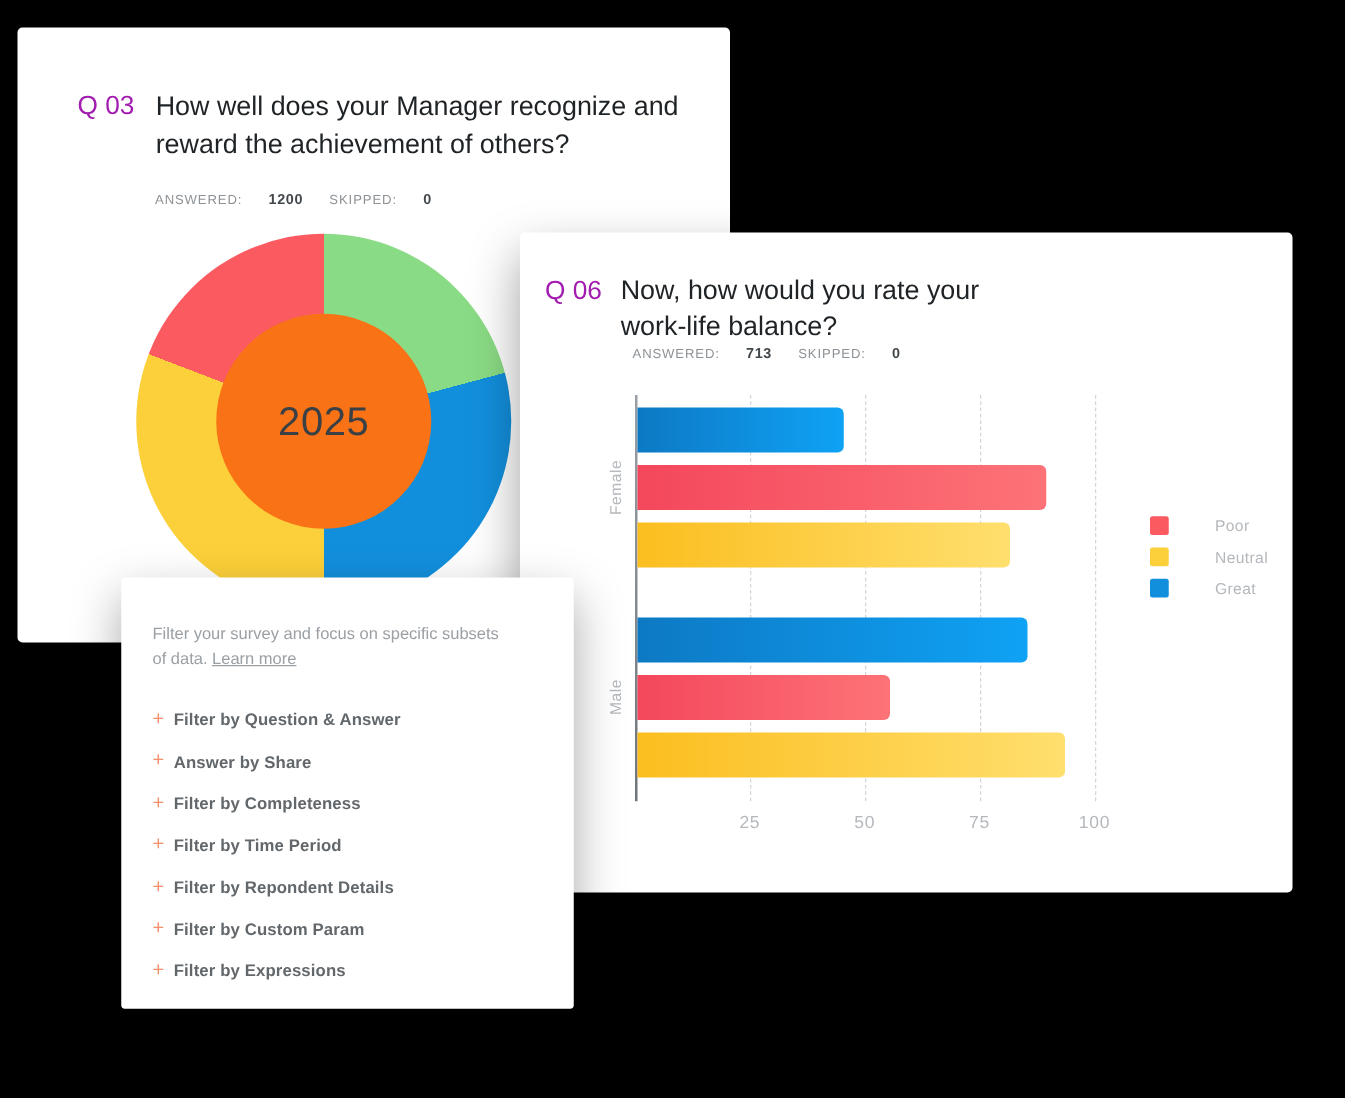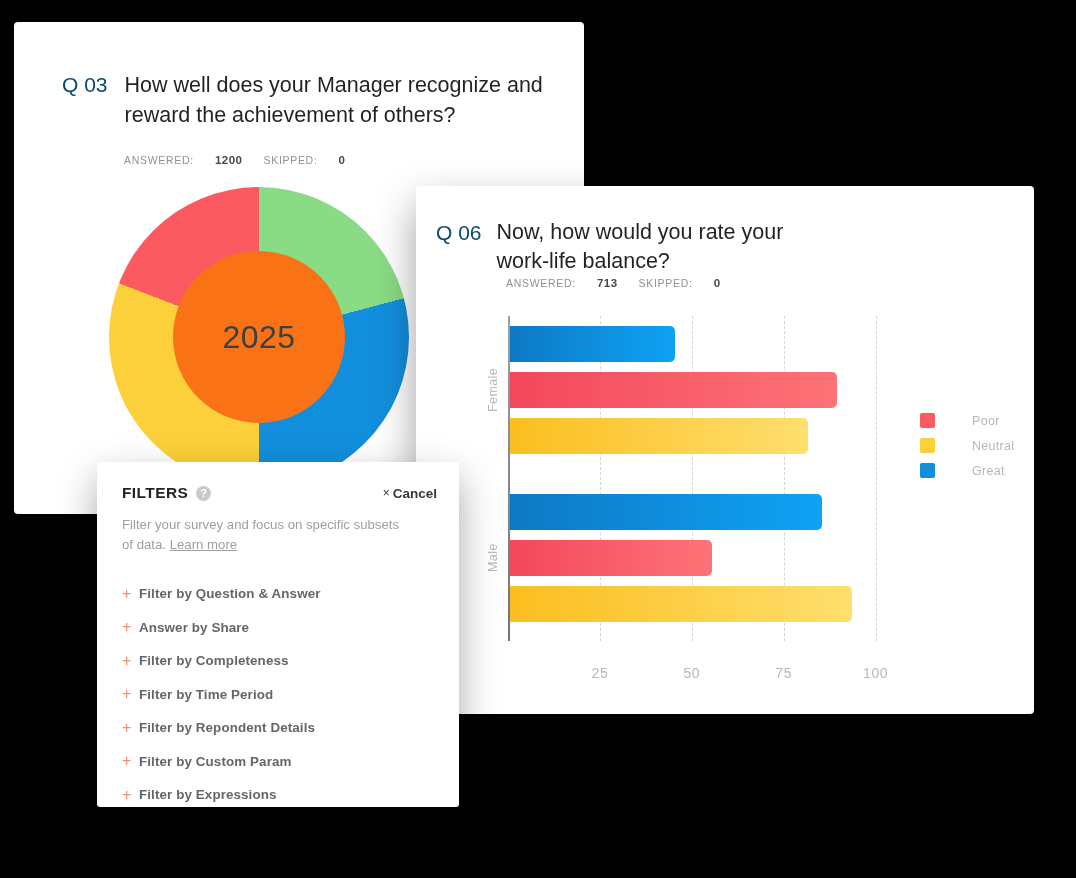--- a/index.html
+++ b/index.html
@@ -59,21 +59,21 @@
     box-shadow: 0 16px 38px rgba(0,0,0,0.34);
     position: absolute;
   }
 
   
   .q-header {
     display: flex;
     align-items: flex-start;
   }
   .q-num {
-    color: #0c4a6e;
+    color: #a21caf;
     font-weight: 400;
     white-space: nowrap;
     flex: 0 0 auto;
   }
   .q-title {
     color: #1f2326;
     font-weight: 400;
   }
   .q-meta {
     display: flex;
@@ -203,21 +203,20 @@
     width: 1px;
     border-left: 1px dashed #d3d6d9;
   }
   .tick-label {
     position: absolute;
     top: 333px;
     transform: translateX(-50%);
     font-size: 14px;
     color: #b4b8bc;
     letter-spacing: 0.6px;
-    margin-top: 16px;
   }
   .bar {
     position: absolute;
     height: 36px;
     border-radius: 0 5px 5px 0;
   }
   .bar.poor    { background: linear-gradient(to right, #f4475c, #fd7377); }
   .bar.neutral { background: linear-gradient(to right, #fbbe1f, #ffdf6e); }
   .bar.great   { background: linear-gradient(to right, #0d79c4, #0fa2f5); }
 
@@ -419,30 +418,20 @@
             <span class="legend-text">Great</span>
           </div>
         </div>
     </div>
 
   </div>
 
   <div id="filters-panel">
     <div class="filters-inner">
 
-      <div class="filters-titlerow">
-        <div class="filters-titleleft">
-          <span class="filters-title">FILTERS</span>
-          <span class="help-icon">?</span>
-        </div>
-        <div class="cancel-btn">
-          <span class="cancel-x">×</span>
-          <span>Cancel</span>
-        </div>
-      </div>
 
       <div class="filters-desc">
         <span>Filter your survey and focus on specific subsets of data. </span><a href="#">Learn more</a>
       </div>
 
       <div class="filter-list" id="filter-list">
           <div class="filter-item">
             <span class="plus-icon">+</span>
             <span class="filter-label">Filter by Question &amp; Answer</span>
           </div>

